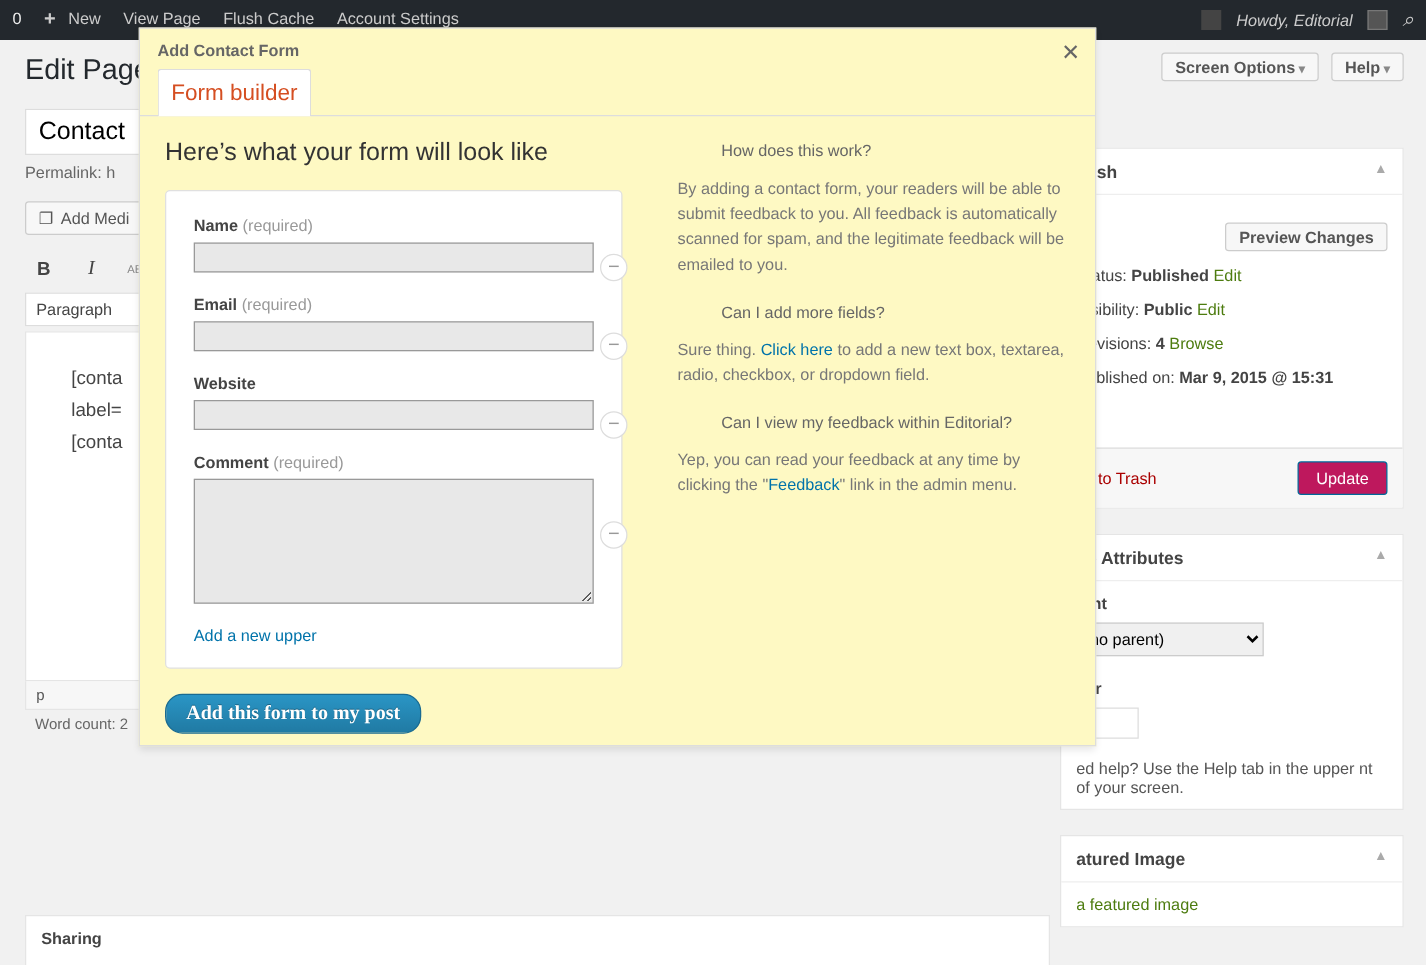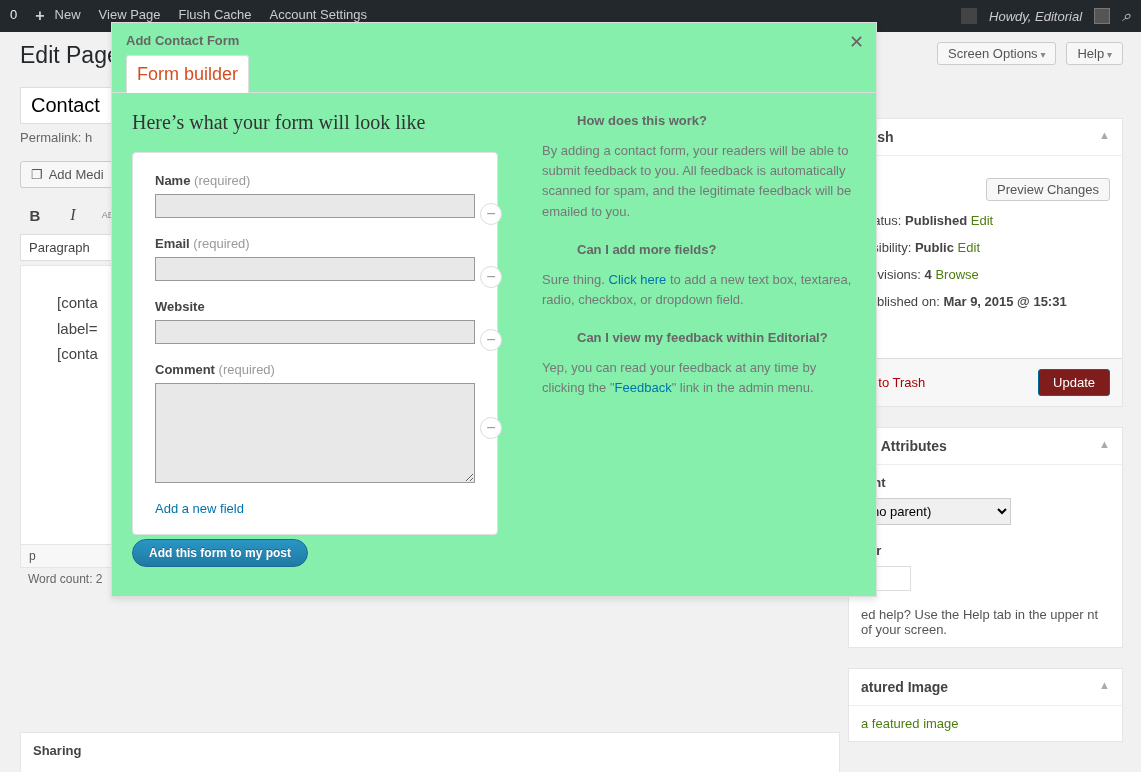--- a/index.html
+++ b/index.html
@@ -32,21 +32,21 @@
     .search-icon { font-size:16px; }
 
     
     .page-behind {
       position: absolute;
       top: 32px; left: 0; right: 0; bottom: 0;
       padding: 10px 20px;
     }
     .page-title-h1 { font-size: 23px; font-weight: 400; color: #23282d; }
     .top-buttons { position:absolute; top:10px; right:18px; display:flex; gap:10px; }
-    .btn { background: #f7f7f7; border: 1px solid #ccc; border-radius: 3px; padding:3px 10px; font-size:13px; cursor:pointer; color:#555; }
+    .btn { background: #f7f7f7; border: 1px solid #ccc; border-radius: 3px; padding:3px 10px; font-size:13px; cursor:pointer; color:#555;font-weight:bold; }
     .btn-drop::after { content: " ▾"; font-size:10px; color:#888; }
 
     .title-input { width:820px; font-size:20px; padding:6px 10px; border:1px solid #ddd; background:#fff; margin-top:18px; }
     .permalink { font-size:13px; color:#666; margin-top:6px;}
     .media-btn { margin-top:16px; display:inline-flex; align-items:center; gap:6px; border:1px solid #ccc; padding:5px 10px; border-radius:3px; background:#f7f7f7; color:#555; }
     .toolbar-row { margin-top:14px; display:flex; gap:8px; }
     .tb { width:30px; height:26px; display:flex; align-items:center; justify-content:center; }
     .para-select { border:1px solid #ddd; padding:5px 30px 5px 8px; background:#fff; width:120px; color:#444; margin-top:6px; font-size:13px; }
     .editor {
       width: 820px; min-height:280px; background:#fff; border:1px solid #e5e5e5;
@@ -58,35 +58,35 @@
     
     .sidebar { position:absolute; right:18px; top:86px; width:275px; }
     .box { background:#fff; border:1px solid #e5e5e5; margin-bottom:20px; }
     .box-header { padding:10px 12px; font-size:14px; font-weight:600; border-bottom:1px solid #eee; display:flex; justify-content:space-between; }
     .box-body { padding:10px 12px; font-size:13px; }
     .link { color: #4d7c0f; cursor:pointer; }
     .row-line { margin: 12px 0; }
     .right-align { text-align:right; }
     .trash { color:#a00; }
     .btn-primary {
-      background:#7f1d1d; border:1px solid #006799; color:#fff;
+      background:#be185d; border:1px solid #006799; color:#fff;
       padding:5px 14px; border-radius:3px; font-size:13px; cursor:pointer;
     }
     .box-footer { display:flex; justify-content:space-between; align-items:center; padding:10px 12px; background:#f7f7f7; border-top:1px solid #ddd;}
     .select-bg { border:1px solid #ccc; background:#f0f0f0; padding:4px 6px; font-size:13px; width:150px; }
     .num-in { width:50px; border:1px solid #ddd; padding:4px 6px; }
 
     .sharing-box { position:absolute; left:20px; top:700px; width:820px; background:#fff; border:1px solid #e5e5e5; }
     .sharing-h { padding:10px 12px; font-weight:600; }
     .sharing-b { padding:4px 12px 12px; }
     .modal {
       position: absolute;
       left: 111px; top: 22px;
       width: 766px;
-      background: #86efac;
+      background: #fef9c3;
       border: 1px solid #ddd;
       pointer-events:auto;
       box-shadow: 0 3px 6px rgba(0,0,0,.1);
       height: 575px;
     }
     .modal-head {
       padding: 10px 14px 0 14px;
       position: relative;
     }
     .modal-title { font-size: 13px; font-weight:600; color:#666; margin-bottom:6px;}
@@ -96,21 +96,21 @@
       padding:8px 10px; font-size:18px; cursor:pointer;
       border:1px solid transparent; border-bottom:none;
       position:relative; top:1px;
     }
     .tab.active { color:#d54e21; border-color:#ddd; background:#fff; border-radius:3px 3px 0 0;}
     .tab.inactive { color:#0073aa; }
     .tab-separator { border-bottom:1px solid #ddd; }
 
     .modal-body { padding: 16px 20px; display:flex; gap:44px; }
     .preview-h2 {
-      font-family: Liberation Serif, serif; font-size: 20px; color:#333;
+      font-family: Liberation Sans, sans-serif; font-size: 20px; color:#333;
       margin: 2px 0 18px 0; font-weight:normal;
     }
     .form-card {
       border:1px solid #e0e0e0; border-radius:4px; background:#fff;
       padding: 20px 22px 18px; width: 366px; position:relative;
     }
     .fld { margin-bottom:18px; position:relative; }
     .fld-label { font-weight:bold; font-size:13px; }
     .req { color:#999; font-weight:normal; }
     .fld input[type=text] {
@@ -126,30 +126,31 @@
     .handle {
       position:absolute; right:-27px; top:30px;
       width:22px; height:22px;
       border:1px solid #ddd; border-radius:50%;
       background:#fff; display:flex; align-items:center; justify-content:center;
       font-size:16px; color:#999; line-height:1;
     }
     .fld.textarea-handle .handle { top: 55px; }
     .add-new-field { color:#0073aa; font-size:13px; cursor:pointer;}
     .add-form-btn {
-      margin-top:4px;
+      margin-top:20px;
       background: linear-gradient(#2a95c5, #207aa3);
       color:#fff; border:1px solid #1a6b91;
-      padding:6px 16px; border-radius:14px; font-size:12px; font-weight:bold;
+      padding:6px 16px; border-radius:14px; font-size:16px; font-weight:bold;
       text-shadow:0 -1px 0 rgba(0,0,0,.3);
       cursor:pointer;
+      font-family:Liberation Serif, serif;
     }
 
     .side-help { flex:1; font-size:13px; color:#777; line-height:1.55; }
-    .side-help h4 { font-size:13px; font-weight:bold; color:#666; margin-bottom:10px; margin-top:18px;padding-left:35px;}
+    .side-help h4 { font-size:13px; font-weight:normal; color:#666; margin-bottom:10px; margin-top:18px;padding-left:35px;}
     .side-help h4:first-child { margin-top:2px; }
     .side-help p { margin-bottom:6px; }
     .side-help a { color:#0073aa; }
 
     a { text-decoration: none; }
     .toggle-tri { color:#aaa; font-size:11px;}
   </style>
 </head>
 <body>
 
@@ -307,21 +308,21 @@
           <div class="handle">−</div>
         </div>
 
         <div class="fld textarea-handle">
           <span class="fld-label">Comment</span>
           <span class="req">(required)</span>
           <textarea style=""></textarea>
           <div class="handle">−</div>
         </div>
 
-        <a class="add-new-field">Add a new field</a>
+        <a class="add-new-field">Add a new upper</a>
       </div>
 
       <button class="add-form-btn">Add this form to my post</button>
     </div>
 
     <div class="side-help">
       <h4>How does this work?</h4>
       <p>By adding a contact form, your readers will be able to submit feedback to you. All feedback is automatically scanned for spam, and the legitimate feedback will be emailed to you.</p>
 
       <h4>Can I add more fields?</h4>

